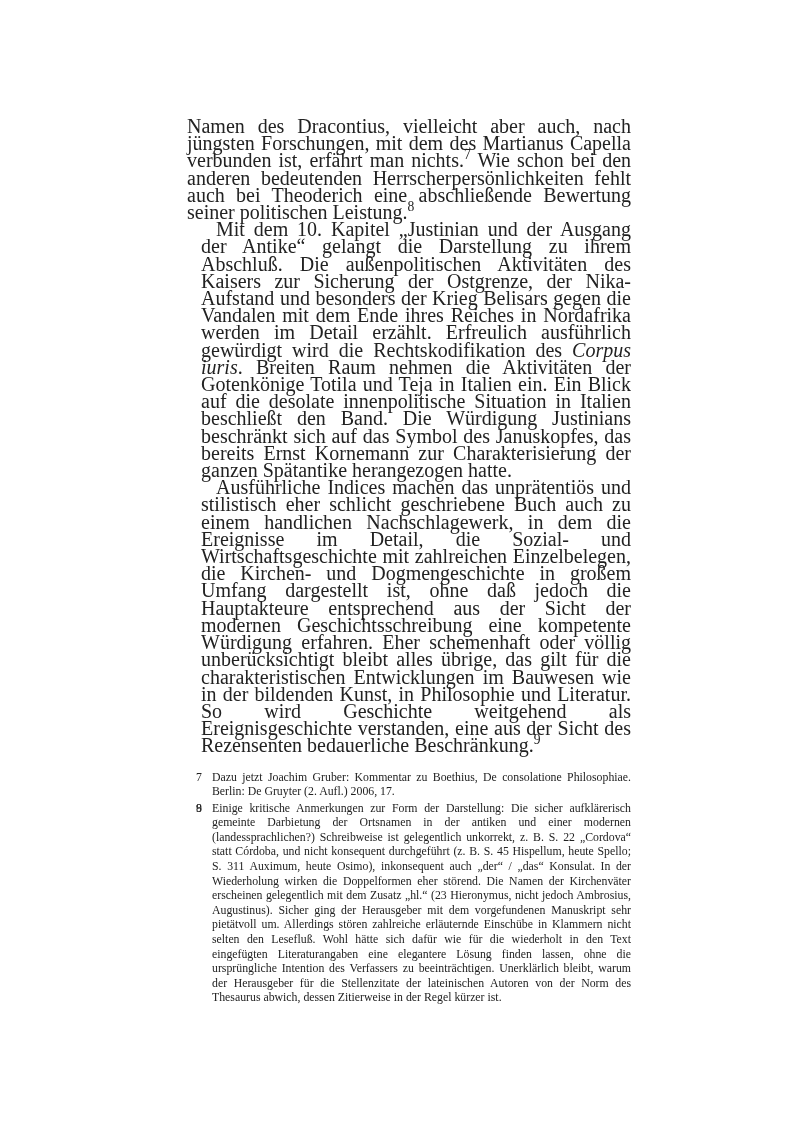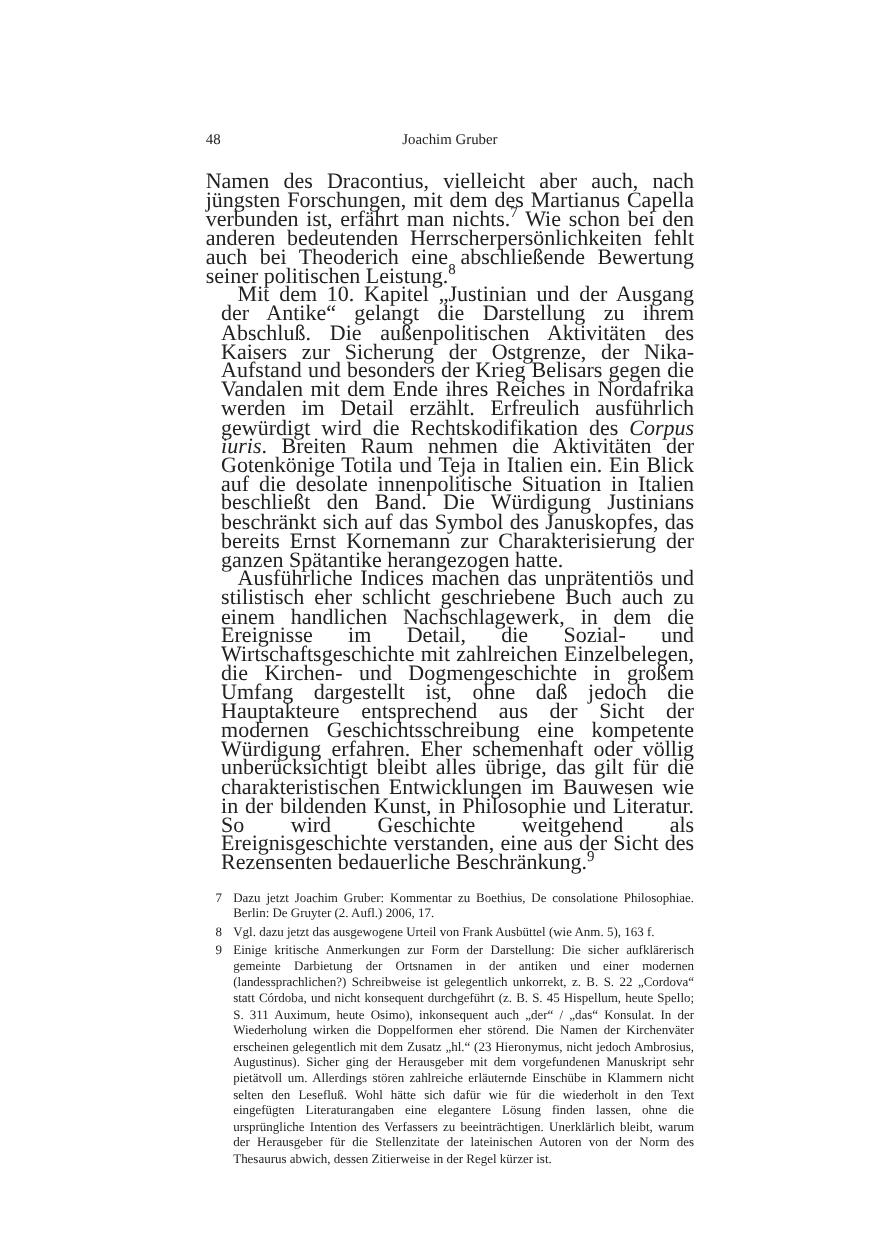--- a/index.html
+++ b/index.html
@@ -73,31 +73,27 @@
     left: 9px;
     top: 0;
   }
 </style>
 </head>
 <body>
 
 <div class="page">
   <div class="content">
 
-    <div class="header">
-      <span class="page-number">48</span>
-      <span class="running-title">Joachim Gruber</span>
-    </div>
 
     <div class="body-text">
         <p class=""><span>Namen des Dracontius, vielleicht aber auch, nach jüngsten Forschungen, mit dem des Martianus Capella verbunden ist, erfährt man nichts.</span><sup class="fn-marker">7</sup><span> Wie schon bei den anderen bedeutenden Herrscherpersönlichkeiten fehlt auch bei Theoderich eine abschließende Bewertung seiner politischen Leistung.</span><sup class="fn-marker">8</sup></p>
         <p class="indent"><span>Mit dem 10. Kapitel „Justinian und der Ausgang der Antike“ gelangt die Darstellung zu ihrem Abschluß. Die außenpolitischen Aktivitäten des Kaisers zur Sicherung der Ostgrenze, der Nika-Aufstand und besonders der Krieg Belisars gegen die Vandalen mit dem Ende ihres Reiches in Nordafrika werden im Detail erzählt. Erfreulich ausführlich gewürdigt wird die Rechtskodifikation des </span><em class="latin">Corpus iuris</em><span>. Breiten Raum nehmen die Aktivitäten der Gotenkönige Totila und Teja in Italien ein. Ein Blick auf die desolate innenpolitische Situation in Italien beschließt den Band. Die Würdigung Justinians beschränkt sich auf das Symbol des Januskopfes, das bereits Ernst Kornemann zur Charakterisierung der ganzen Spätantike herangezogen hatte.</span></p>
         <p class="indent"><span>Ausführliche Indices machen das unprätentiös und stilistisch eher schlicht geschriebene Buch auch zu einem handlichen Nachschlagewerk, in dem die Ereignisse im Detail, die Sozial- und Wirtschaftsgeschichte mit zahlreichen Einzelbelegen, die Kirchen- und Dogmengeschichte in großem Umfang dargestellt ist, ohne daß jedoch die Hauptakteure entsprechend aus der Sicht der modernen Geschichtsschreibung eine kompetente Würdigung erfahren. Eher schemenhaft oder völlig unberücksichtigt bleibt alles übrige, das gilt für die charakteristischen Entwicklungen im Bauwesen wie in der bildenden Kunst, in Philosophie und Literatur. So wird Geschichte weitgehend als Ereignisgeschichte verstanden, eine aus der Sicht des Rezensenten bedauerliche Beschränkung.</span><sup class="fn-marker">9</sup></p>
       </div>
 
     <div class="footnotes">
         <div class="footnote"><span class="fn-num">7</span><span>Dazu jetzt Joachim Gruber: Kommentar zu Boethius, De consolatione Philosophiae. Berlin: De Gruyter (2. Aufl.) 2006, 17.</span></div>
-        <div class="footnote"><span class="fn-num">8</span><span>Vgl. dazu jetzt das ausgewogene Urteil von Frank Ausbüttel (wie Anm. 5), 163 f.</span></div>
+        <div class="footnote"><span class="fn-num">8</span></div>
         <div class="footnote"><span class="fn-num">9</span><span>Einige kritische Anmerkungen zur Form der Darstellung: Die sicher aufklärerisch gemeinte Darbietung der Ortsnamen in der antiken und einer modernen (landessprachlichen?) Schreibweise ist gelegentlich unkorrekt, z. B. S. 22 „Cordova“ statt Córdoba, und nicht konsequent durchgeführt (z. B. S. 45 Hispellum, heute Spello; S. 311 Auximum, heute Osimo), inkonsequent auch „der“ / „das“ Konsulat. In der Wiederholung wirken die Doppelformen eher störend. Die Namen der Kirchenväter erscheinen gelegentlich mit dem Zusatz „hl.“ (23 Hieronymus, nicht jedoch Ambrosius, Augustinus). Sicher ging der Herausgeber mit dem vorgefundenen Manuskript sehr pietätvoll um. Allerdings stören zahlreiche erläuternde Einschübe in Klammern nicht selten den Lesefluß. Wohl hätte sich dafür wie für die wiederholt in den Text eingefügten Literaturangaben eine elegantere Lösung finden lassen, ohne die ursprüngliche Intention des Verfassers zu beeinträchtigen. Unerklärlich bleibt, warum der Herausgeber für die Stellenzitate der lateinischen Autoren von der Norm des Thesaurus abwich, dessen Zitierweise in der Regel kürzer ist.</span></div>
       </div>
 
   </div>
 </div>
 
 </body></html>

